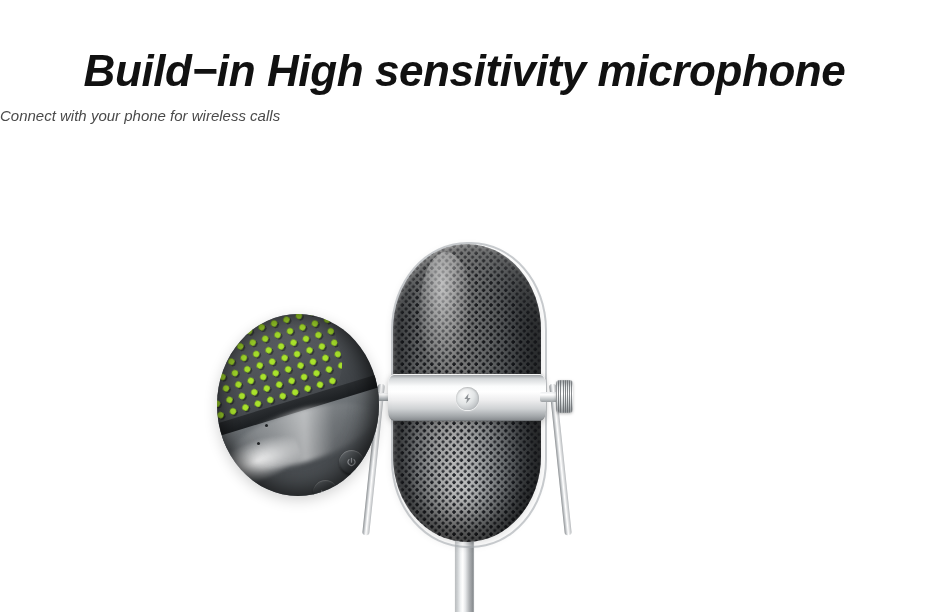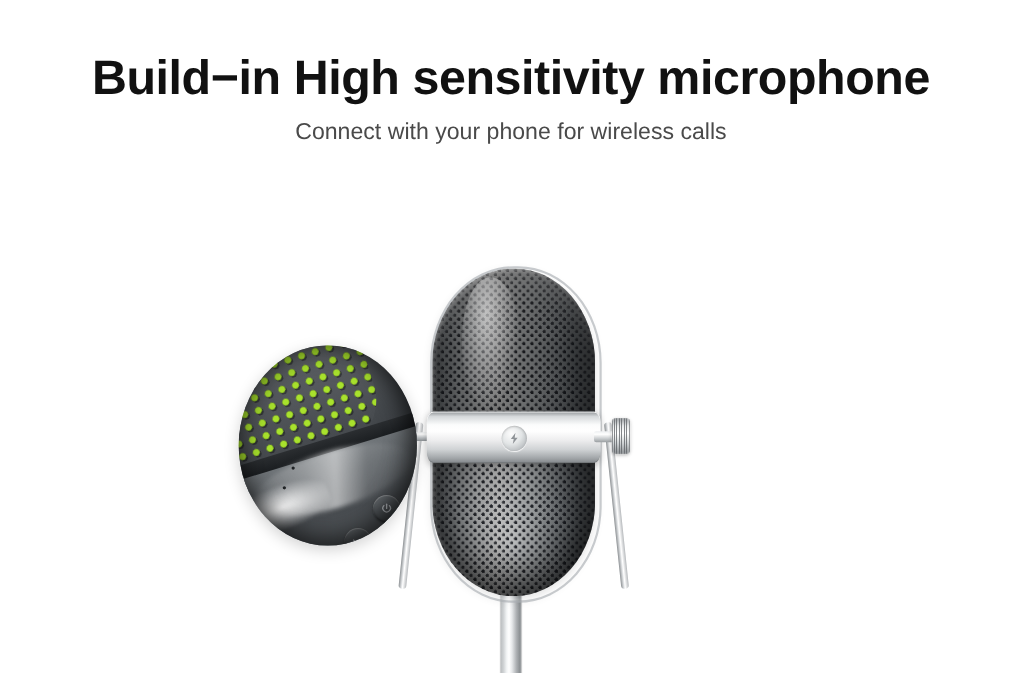--- a/index.html
+++ b/index.html
@@ -9,20 +9,21 @@
   }
   body {
     font-family: "Liberation Sans", sans-serif;
   }
   #stage {
     position: relative;
     width: 929px;
     height: 612px;
     background: #ffffff;
     overflow: hidden;
+    font-style: italic;
   }
 
   
   .headline {
     position: absolute;
     left: 0;
     top: 47px;
     width: 929px;
     text-align: center;
     font-size: 44px;
@@ -30,22 +31,21 @@
     letter-spacing: -0.4px;
     color: #111111;
     line-height: 1.08;
     white-space: nowrap;
   }
   .subline {
     position: absolute;
     left: 0;
     top: 106px;
     width: 929px;
-    text-align: center;
-    font-size: 21px;
+    font-size: 15px;
     font-weight: 400;
     color: #4a4a4a;
     line-height: 1.3;
     white-space: nowrap;
   }
 
   
   #mic-wrap {
     position: absolute;
     left: 0;

